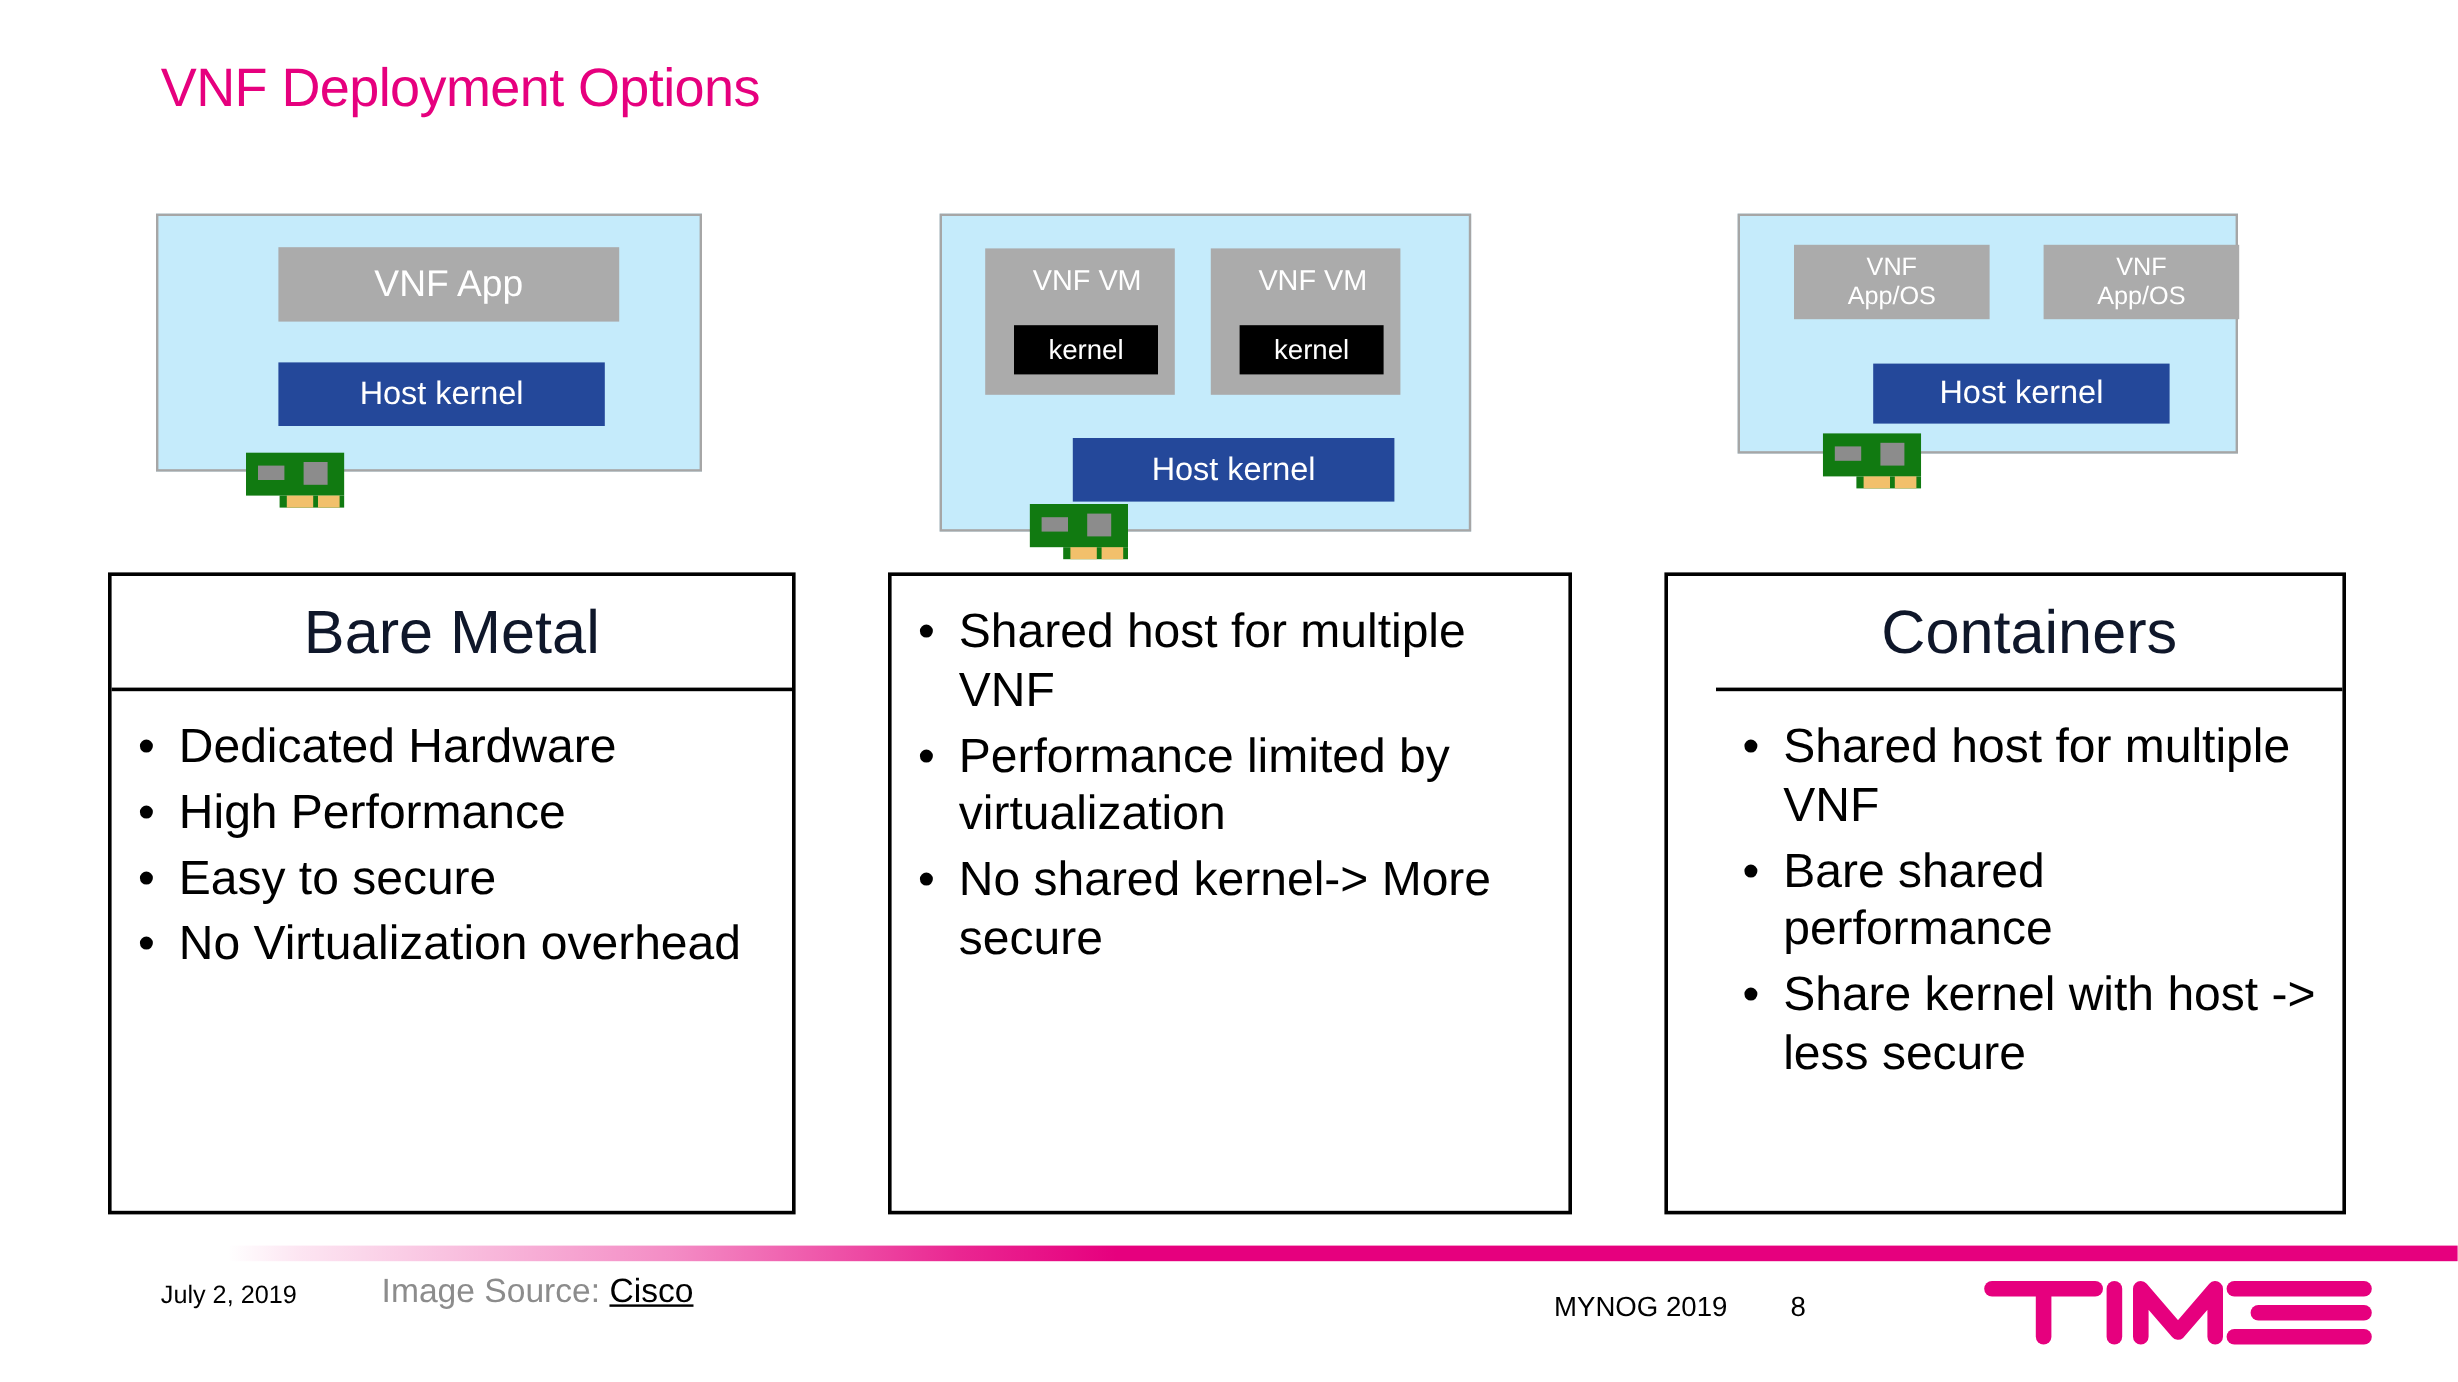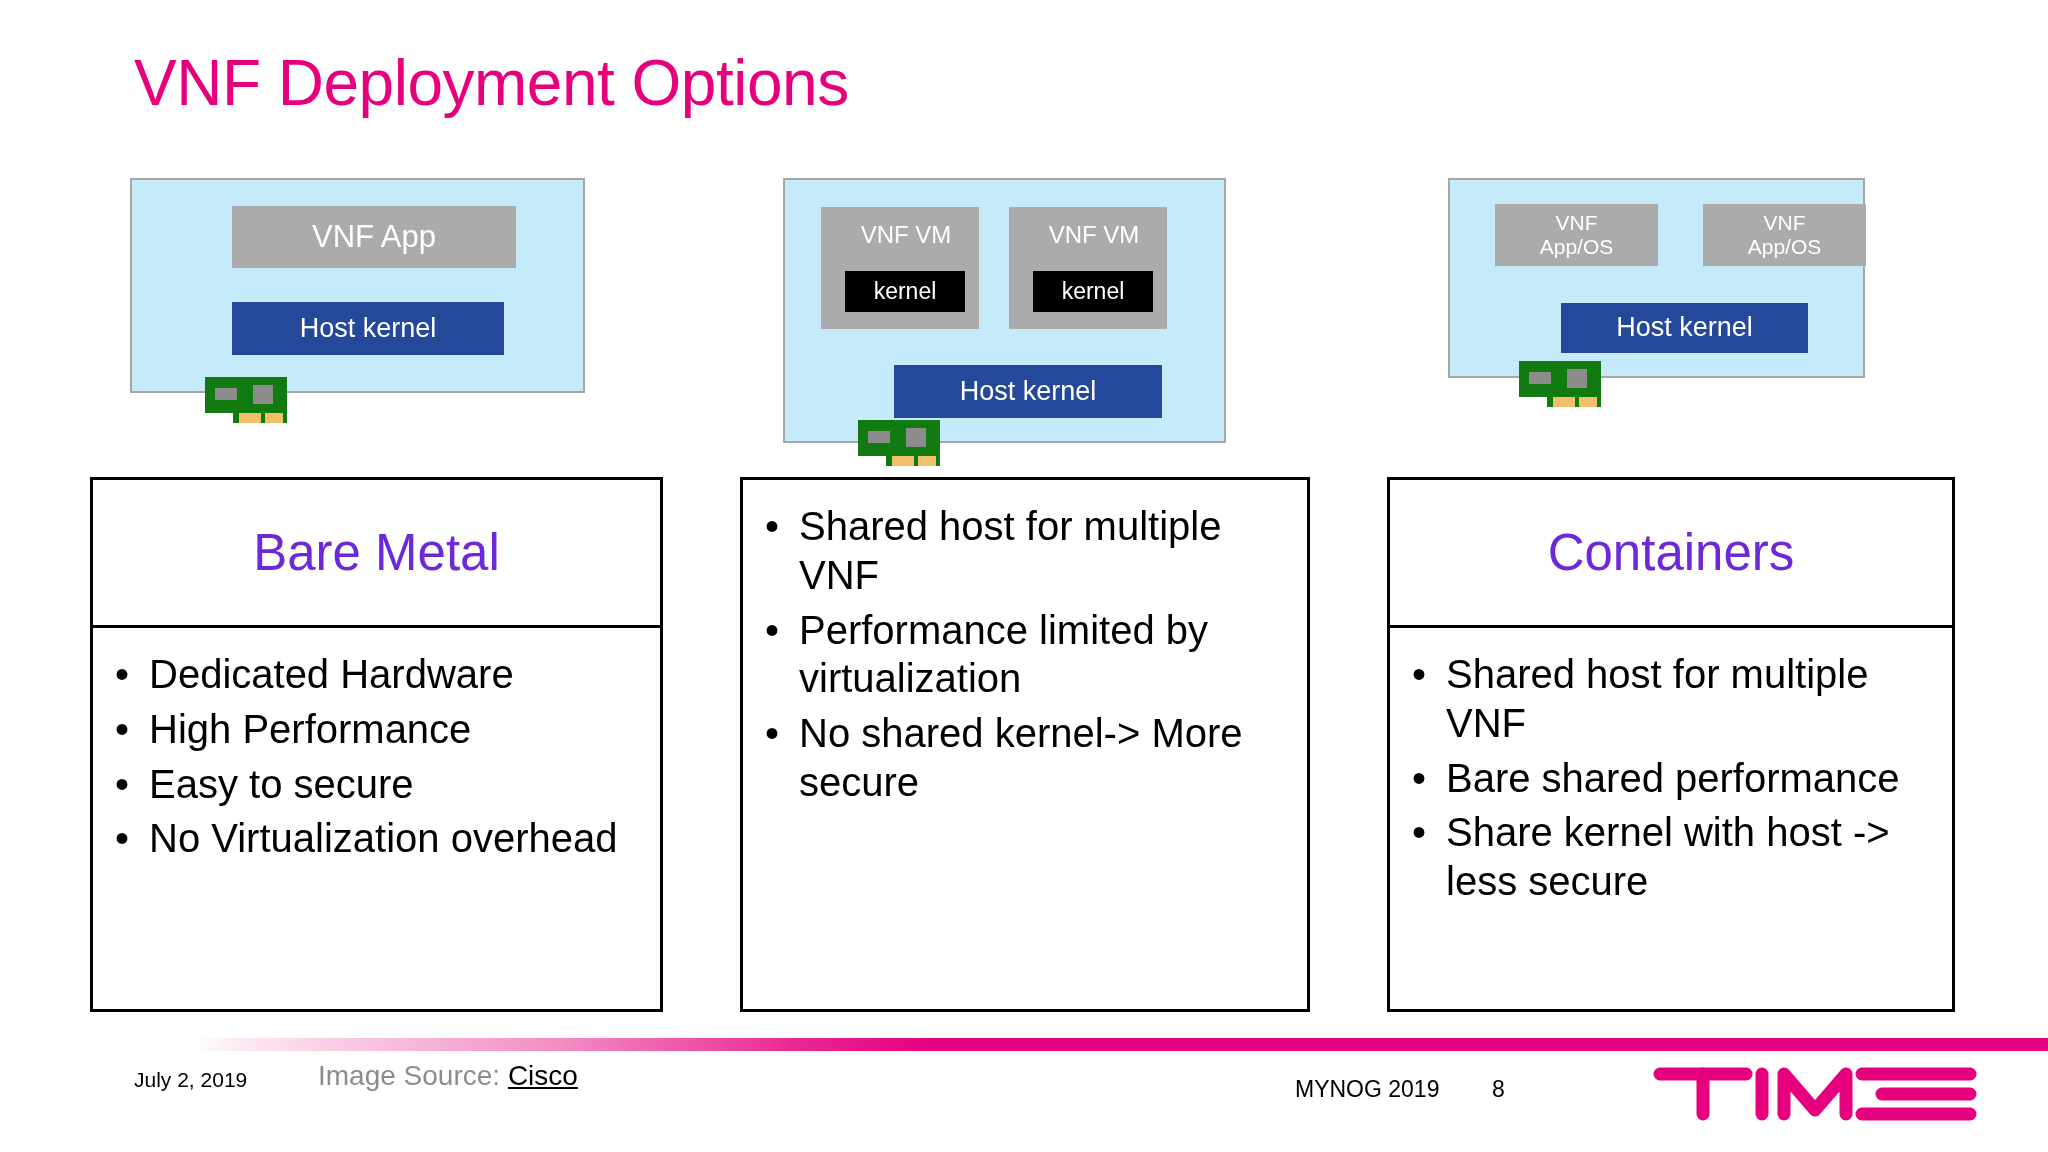--- a/index.html
+++ b/index.html
@@ -14,21 +14,21 @@
     overflow: hidden;
     font-family: "Liberation Sans", sans-serif;
     color: #000000;
   }
 
   
   #slide-title {
     position: absolute;
     left: 134px;
     top: 48px;
-    font-size: 64px;
+    font-size: 45px;
     line-height: 1.1;
     color: #E6007E;
     font-weight: 400;
     letter-spacing: -0.5px;
     white-space: nowrap;
   }
 
   
   .diagram {
     position: absolute;
@@ -108,30 +108,30 @@
 
   
   .card {
     position: absolute;
     border: 3px solid #000000;
     background: #FFFFFF;
     box-sizing: border-box;
   }
   #card-bare-metal { left: 90px;   top: 477px; width: 573px; height: 535px; }
   #card-vm         { left: 740px;  top: 477px; width: 570px; height: 535px; }
-  #card-container  { left: 1387px; top: 477px; width: 568px; height: 535px; }
+  #card-container  { left: 1387px; top: 477px; width: 568px; height: 535px; padding-left: 40px; }
 
   .card-header {
-    height: 148px;
+    height: 96px;
     border-bottom: 3px solid #000000;
     display: flex;
     align-items: center;
     justify-content: center;
     font-size: 51px;
-    color: #6d28d9;
+    color: #0f172a;
     box-sizing: border-box;
   }
   .card-body {
     padding: 22px 18px 0 22px;
   }
   .bullet-list {
     list-style: none;
     margin: 0;
     padding: 0;
   }

